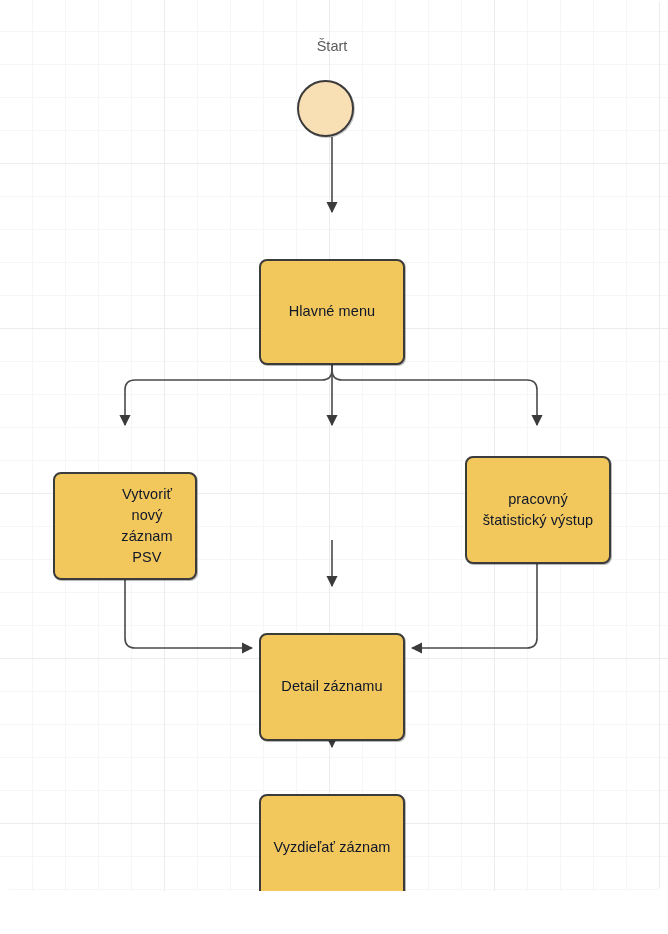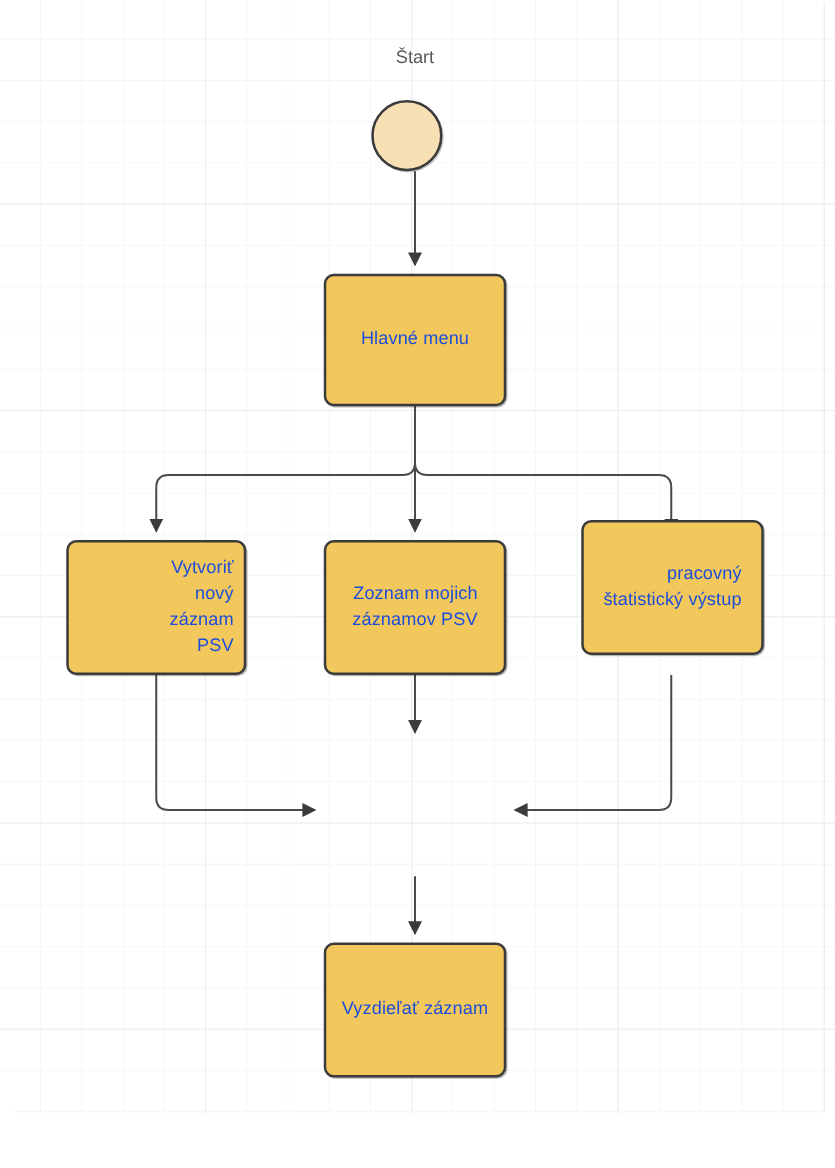--- a/index.html
+++ b/index.html
@@ -45,26 +45,27 @@
 
   .node {
     position: absolute;
     box-sizing: border-box;
     background: #f2c75c;
     border: 2px solid #3b3b3b;
     border-radius: 8px;
     display: flex;
     align-items: center;
     justify-content: center;
-    text-align: right;
-    color: #1d4ed8;
+    text-align: center;
+    color: #0f172a;
     font-size: 14.5px;
     line-height: 1.45;
     letter-spacing: 0.1px;
     box-shadow: 1px 1px 0 rgba(0,0,0,0.28);
+    margin-top: 40px;
   }
 
   .node-label {
     display: block;
     white-space: pre-line;
     padding: 0 8px;
   }
 
   .terminator {
     position: absolute;
@@ -120,28 +121,27 @@
 
   <div class="node" style="left:259px; top:219px; width:146px; height:106px;">
     <span class="node-label">Hlavné menu</span>
   </div>
 
   <div class="node" style="left:53px; top:432px; width:144px; height:108px;padding-left:44px;">
     <span class="node-label">Vytvoriť nový
 záznam PSV</span>
   </div>
 
-  <div class="node" style="left:259px; top:432px; width:146px; height:108px;">
-    <span class="node-label">Zoznam mojich
-záznamov PSV</span>
-  </div>
 
   <div class="node" style="left:465px; top:416px; width:146px; height:108px;">
     <span class="node-label">pracovný
 štatistický výstup</span>
   </div>
 
+  <div class="node" style="left:259px; top:593px; width:146px; height:108px;">
+    <span class="node-label">Detail záznamu</span>
+  </div>
 
   <div class="node" style="left:259px; top:754px; width:146px; height:108px;">
     <span class="node-label">Vyzdieľať záznam</span>
   </div>
 
 </div>
 
 </body></html>

